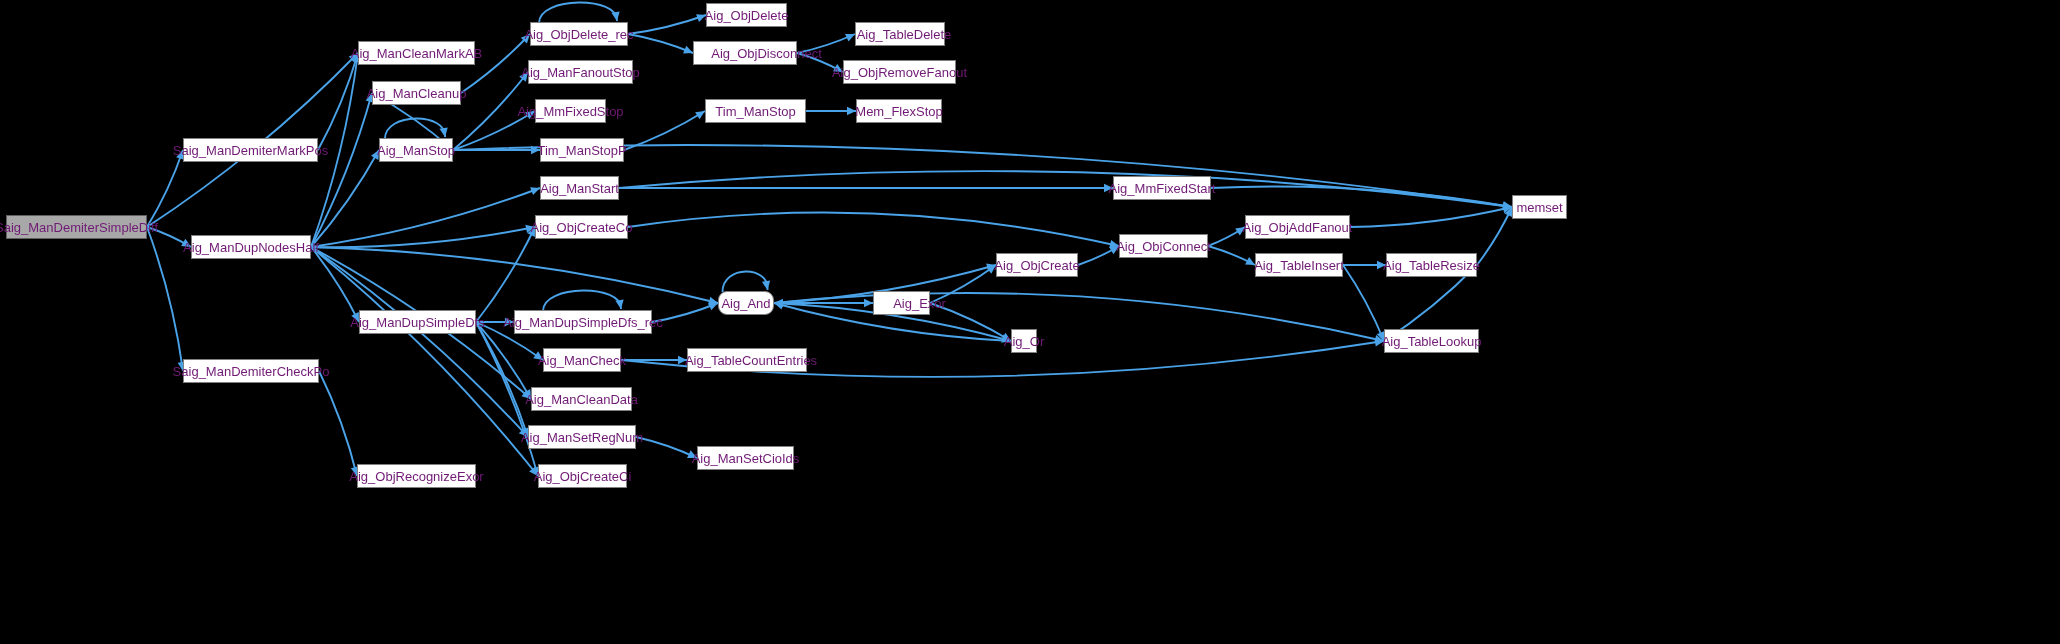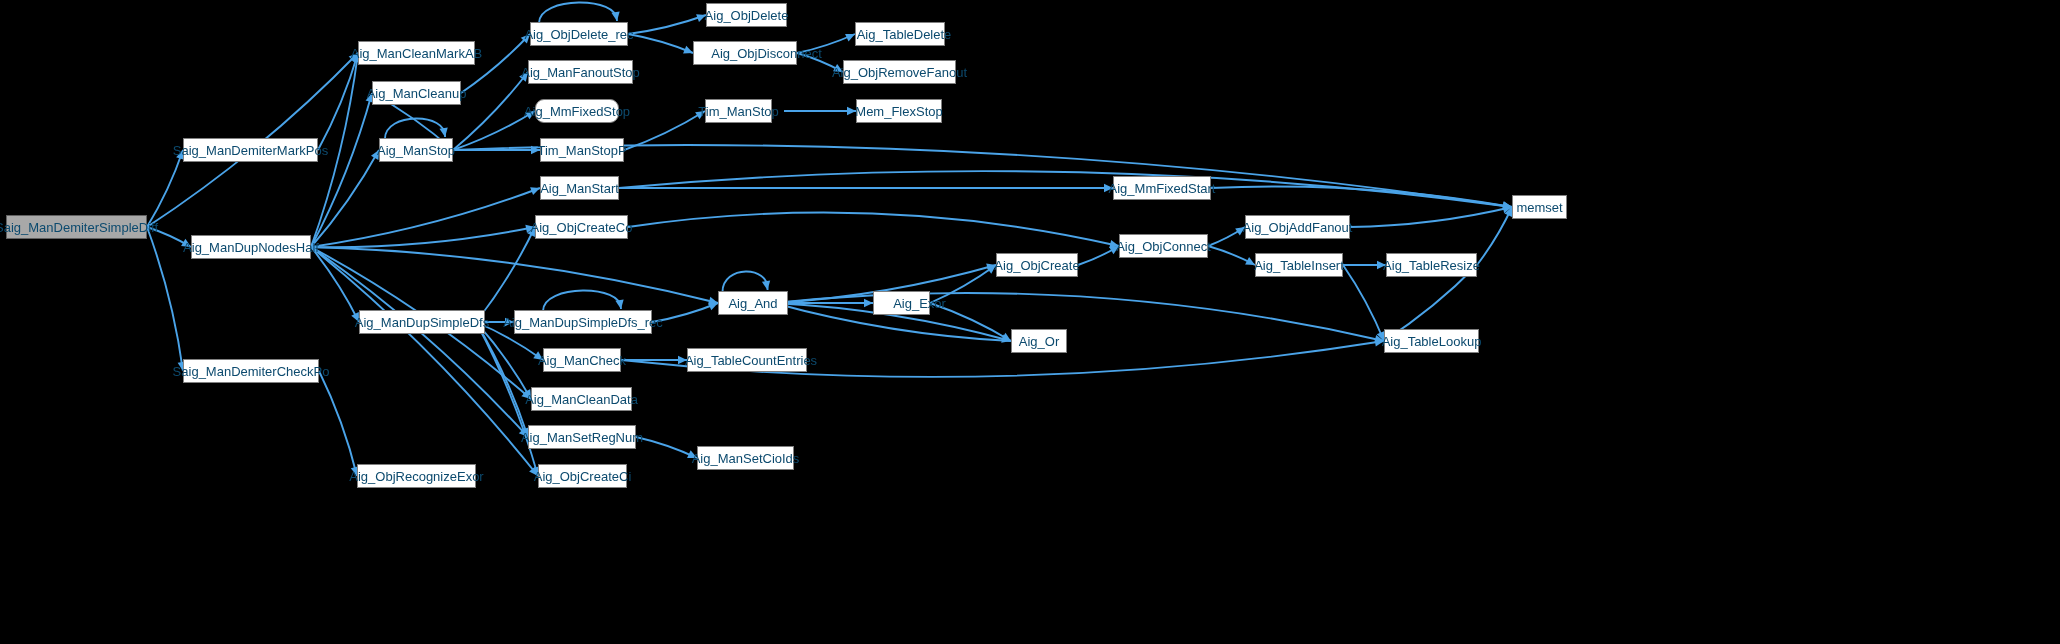--- a/index.html
+++ b/index.html
@@ -1,21 +1,21 @@
 <!DOCTYPE html>
 <html><head>
 <meta charset="utf-8">
 <title>Call Graph</title>
 <style>
   html,body{margin:0;padding:0;background:#000;}
   #canvas{position:relative;width:2060px;height:644px;background:#000;
           font-family:"Liberation Sans",sans-serif;overflow:hidden;}
   svg#edges{position:absolute;left:0;top:0;width:2060px;height:644px;}
   .node{position:absolute;box-sizing:border-box;background:#ffffff;
-        border:1px solid #808080;color:#0c4a6e;font-size:13px;
+        border:1px solid #808080;color:#701a75;font-size:13px;
         display:flex;align-items:center;justify-content:center;
         white-space:nowrap;height:24px;z-index:5;letter-spacing:0px;}
   .node.root{background:#a8a8a8;border:1px solid #606060;}
 </style>
 </head>
 <body>
 
 <div id="canvas">
   <svg id="edges" viewBox="0 0 2060 644" preserveAspectRatio="none">
       <path d="M 147 227 Q 262.07 151.605 358 53" stroke="#4aa3e8" stroke-width="1.9" fill="none"></path>
@@ -144,44 +144,44 @@
       <polygon points="1384,341 1389.26370557924,332.57780292470676 1393.836034918824,339.62434849047" fill="#4aa3e8"></polygon>
     </svg>
   <div id="nodes">
       <div class="node root" style="left: 6px; top: 215px; width: 141px;">Saig_ManDemiterSimpleDiff</div>
       <div class="node" style="left: 183px; top: 138px; width: 135px;">Saig_ManDemiterMarkPos</div>
       <div class="node" style="left: 191px; top: 235px; width: 120px;">Aig_ManDupNodesHalf</div>
       <div class="node" style="left: 183px; top: 359px; width: 136px;">Saig_ManDemiterCheckPo</div>
       <div class="node" style="left: 358px; top: 41px; width: 117px;">Aig_ManCleanMarkAB</div>
       <div class="node" style="left: 372px; top: 81px; width: 89px;">Aig_ManCleanup</div>
       <div class="node" style="left: 379px; top: 138px; width: 74px;">Aig_ManStop</div>
-      <div class="node" style="left: 359px; top: 310px; width: 126px;">Aig_ManDupSimpleDfs</div>
+      <div class="node" style="left: 359px; top: 310px; width: 117px;">Aig_ManDupSimpleDfs</div>
       <div class="node" style="left: 357px; top: 464px; width: 119px;">Aig_ObjRecognizeExor</div>
       <div class="node" style="left: 530px; top: 22px; width: 98px;">Aig_ObjDelete_rec</div>
       <div class="node" style="left: 528px; top: 60px; width: 105px;">Aig_ManFanoutStop</div>
-      <div class="node" style="left: 535px; top: 99px; width: 84px; border-radius: 9px;">Aig_MmFixedStop</div>
+      <div class="node" style="left: 535px; top: 99px; width: 71px;">Aig_MmFixedStop</div>
       <div class="node" style="left: 540px; top: 138px; width: 84px;">Tim_ManStopP</div>
       <div class="node" style="left: 540px; top: 176px; width: 79px;">Aig_ManStart</div>
       <div class="node" style="left: 535px; top: 215px; width: 93px;">Aig_ObjCreateCo</div>
       <div class="node" style="left: 514px; top: 310px; width: 138px;">Aig_ManDupSimpleDfs_rec</div>
       <div class="node" style="left: 543px; top: 348px; width: 78px;">Aig_ManCheck</div>
       <div class="node" style="left: 531px; top: 387px; width: 101px;">Aig_ManCleanData</div>
       <div class="node" style="left: 528px; top: 425px; width: 108px;">Aig_ManSetRegNum</div>
       <div class="node" style="left: 538px; top: 464px; width: 89px;">Aig_ObjCreateCi</div>
       <div class="node" style="left: 706px; top: 3px; width: 81px;">Aig_ObjDelete</div>
       <div class="node" style="left: 693px; top: 41px; width: 104px; padding-left: 43px;">Aig_ObjDisconnect</div>
-      <div class="node" style="left: 705px; top: 99px; width: 67px;">Tim_ManStop</div>
-      <div class="node" style="left: 718px; top: 291px; width: 70px;">Aig_And</div>
+      <div class="node" style="left: 705px; top: 99px; width: 101px;">Tim_ManStop</div>
+      <div class="node" style="left: 718px; top: 291px; width: 56px; border-radius: 9px;">Aig_And</div>
       <div class="node" style="left: 687px; top: 348px; width: 120px; padding-left: 8px;">Aig_TableCountEntries</div>
       <div class="node" style="left: 697px; top: 446px; width: 97px;">Aig_ManSetCioIds</div>
       <div class="node" style="left: 855px; top: 22px; width: 90px; padding-left: 8px;">Aig_TableDelete</div>
       <div class="node" style="left: 843px; top: 60px; width: 113px;">Aig_ObjRemoveFanout</div>
       <div class="node" style="left: 856px; top: 99px; width: 86px;">Mem_FlexStop</div>
       <div class="node" style="left: 873px; top: 291px; width: 57px; padding-left: 36px;">Aig_Exor</div>
-      <div class="node" style="left: 1011px; top: 329px; width: 56px;">Aig_Or</div>
+      <div class="node" style="left: 1011px; top: 329px; width: 26px;">Aig_Or</div>
       <div class="node" style="left: 996px; top: 253px; width: 82px;">Aig_ObjCreate</div>
       <div class="node" style="left: 1119px; top: 234px; width: 89px;">Aig_ObjConnect</div>
       <div class="node" style="left: 1113px; top: 176px; width: 98px;">Aig_MmFixedStart</div>
       <div class="node" style="left: 1245px; top: 215px; width: 105px;">Aig_ObjAddFanout</div>
       <div class="node" style="left: 1255px; top: 253px; width: 88px;">Aig_TableInsert</div>
       <div class="node" style="left: 1386px; top: 253px; width: 91px;">Aig_TableResize</div>
       <div class="node" style="left: 1384px; top: 329px; width: 95px;">Aig_TableLookup</div>
       <div class="node" style="left: 1512px; top: 195px; width: 55px;">memset</div>
     </div>
 </div>

